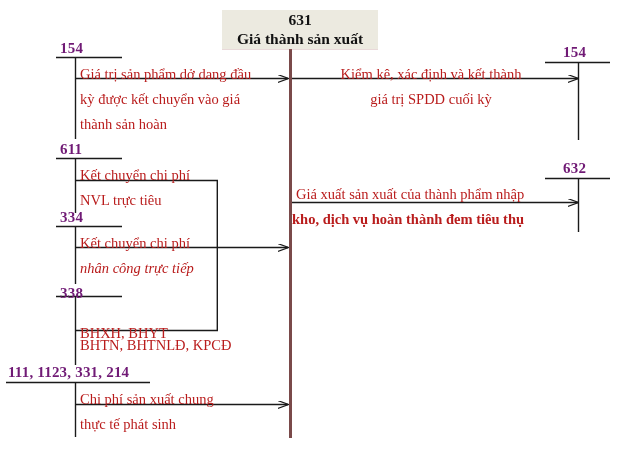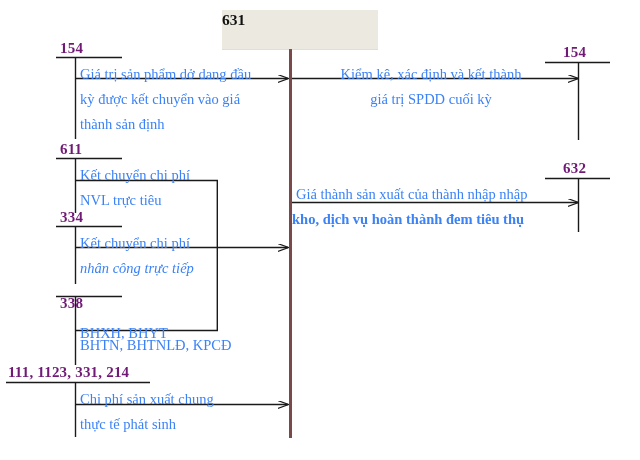--- a/index.html
+++ b/index.html
@@ -31,40 +31,41 @@
     position: absolute;
     font-weight: bold;
     font-size: 15px;
     color: #701a75;
     white-space: nowrap;
     letter-spacing: 0.2px;
   }
   .flow-text {
     position: absolute;
     font-size: 14.5px;
-    color: #3b82f6;
+    color: #b91c1c;
     white-space: nowrap;
     line-height: 25px;
   }
   .flow-text.centered {
     text-align: center;
   }
   #header-box {
     position: absolute;
     left: 222px;
     top: 10px;
     width: 156px;
     height: 39px;
     background: #eceae0;
   }
   #header-num {
     position: absolute;
     left: 222px;
     top: 11px;
     width: 156px;
+    text-align: center;
     font-weight: bold;
     font-size: 15.5px;
     color: #111111;
   }
   #header-name {
     position: absolute;
     left: 222px;
     top: 30px;
     width: 156px;
     text-align: center;
@@ -115,43 +116,44 @@
     <line x1="578.5" y1="62.5" x2="578.5" y2="140" stroke="#1a1a1a" stroke-width="1.4"></line>
     <line x1="292" y1="78.5" x2="578" y2="78.5" stroke="#1a1a1a" stroke-width="1.4" marker-end="url(#arrowhead)"></line>
 
     <line x1="545" y1="178.5" x2="610" y2="178.5" stroke="#1a1a1a" stroke-width="1.4"></line>
     <line x1="578.5" y1="178.5" x2="578.5" y2="232" stroke="#1a1a1a" stroke-width="1.4"></line>
     <line x1="292" y1="202.5" x2="578" y2="202.5" stroke="#1a1a1a" stroke-width="1.4" marker-end="url(#arrowhead)"></line>
   </svg>
 
   <div id="header-box"></div>
   <div id="header-num">631</div>
+  <div id="header-name">Giá thành sản xuất</div>
 
   <div class="acct-label" style="left:60px; top:40px;">154</div>
   <div class="flow-text" style="left:80px; top:62px;">Giá trị sản phẩm dở dang đầu</div>
   <div class="flow-text" style="left:80px; top:87px;text-align:center;">kỳ được kết chuyển vào giá</div>
-  <div class="flow-text" style="left:80px; top:112px;">thành sản định</div>
+  <div class="flow-text" style="left:80px; top:112px;">thành sản hoàn</div>
 
   <div class="acct-label" style="left:60px; top:141px;">611</div>
   <div class="flow-text" style="left:80px; top:163px;">Kết chuyển chi phí</div>
   <div class="flow-text" style="left:80px; top:188px;">NVL trực tiêu</div>
 
   <div class="acct-label" style="left:60px; top:209px;">334</div>
   <div class="flow-text" style="left:80px; top:231px;">Kết chuyển chi phí</div>
   <div class="flow-text" style="left:80px; top:256px;font-style:italic;">nhân công trực tiếp</div>
 
-  <div class="acct-label" style="left:60px; top:295px;">338</div>
+  <div class="acct-label" style="left:60px; top:285px;">338</div>
   <div class="flow-text" style="left:80px; top:303px;margin-top:18px;">BHXH, BHYT</div>
   <div class="flow-text" style="left:80px; top:333px;">BHTN, BHTNLĐ, KPCĐ</div>
 
   <div class="acct-label" style="left:8px; top:364px;">111, 1123, 331, 214</div>
   <div class="flow-text" style="left:80px; top:387px;">Chi phí sản xuất chung</div>
   <div class="flow-text" style="left:80px; top:412px;">thực tế phát sinh</div>
 
   <div class="acct-label" style="left:563px; top:44px;">154</div>
   <div class="flow-text centered" style="left:300px; top:62px; width:262px;">Kiểm kê, xác định và kết thành</div>
   <div class="flow-text centered" style="left:300px; top:87px; width:262px;">giá trị SPDD cuối kỳ</div>
 
   <div class="acct-label" style="left:563px; top:160px;">632</div>
-  <div class="flow-text" style="left:296px; top:182px;">Giá thành sản xuất của thành nhập nhập</div>
+  <div class="flow-text" style="left:296px; top:182px;">Giá xuất sản xuất của thành phẩm nhập</div>
   <div class="flow-text" style="left:292px; top:207px;font-weight:bold;">kho, dịch vụ hoàn thành đem tiêu thụ</div>
 
 </div>
 
 </body></html>

